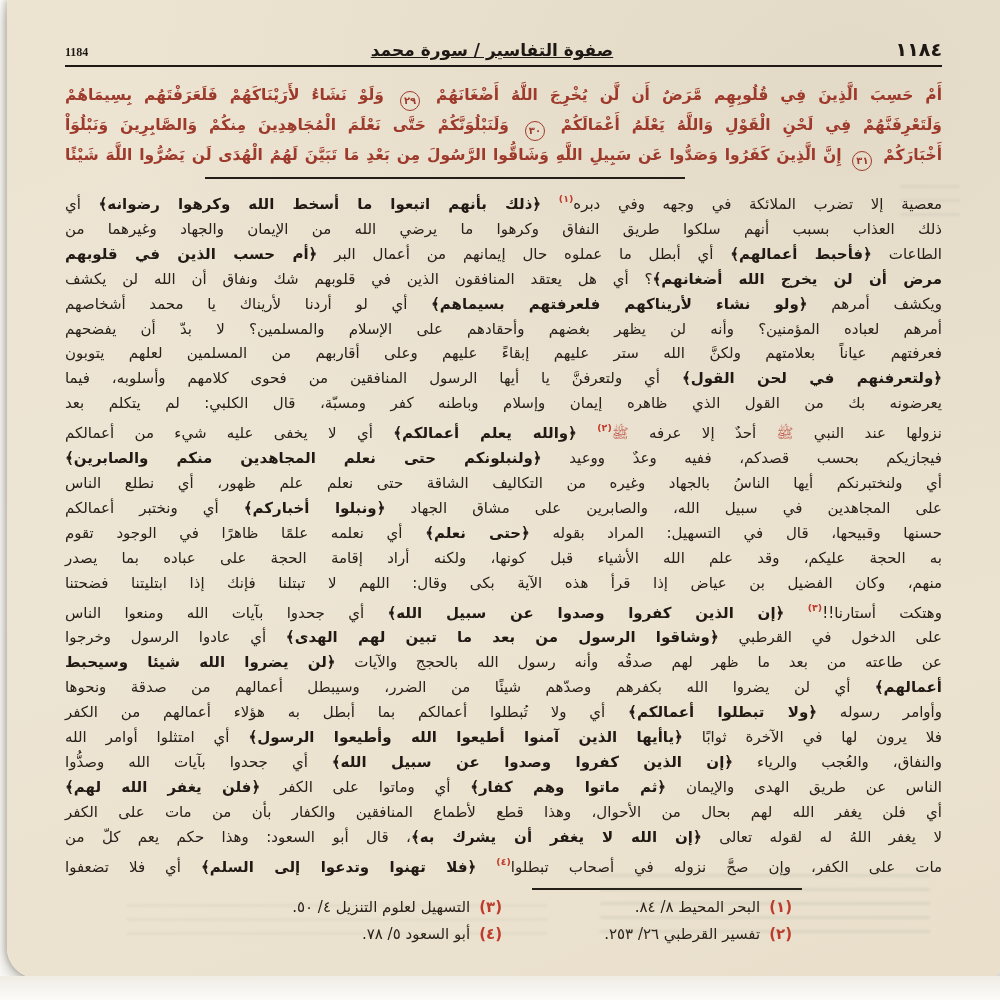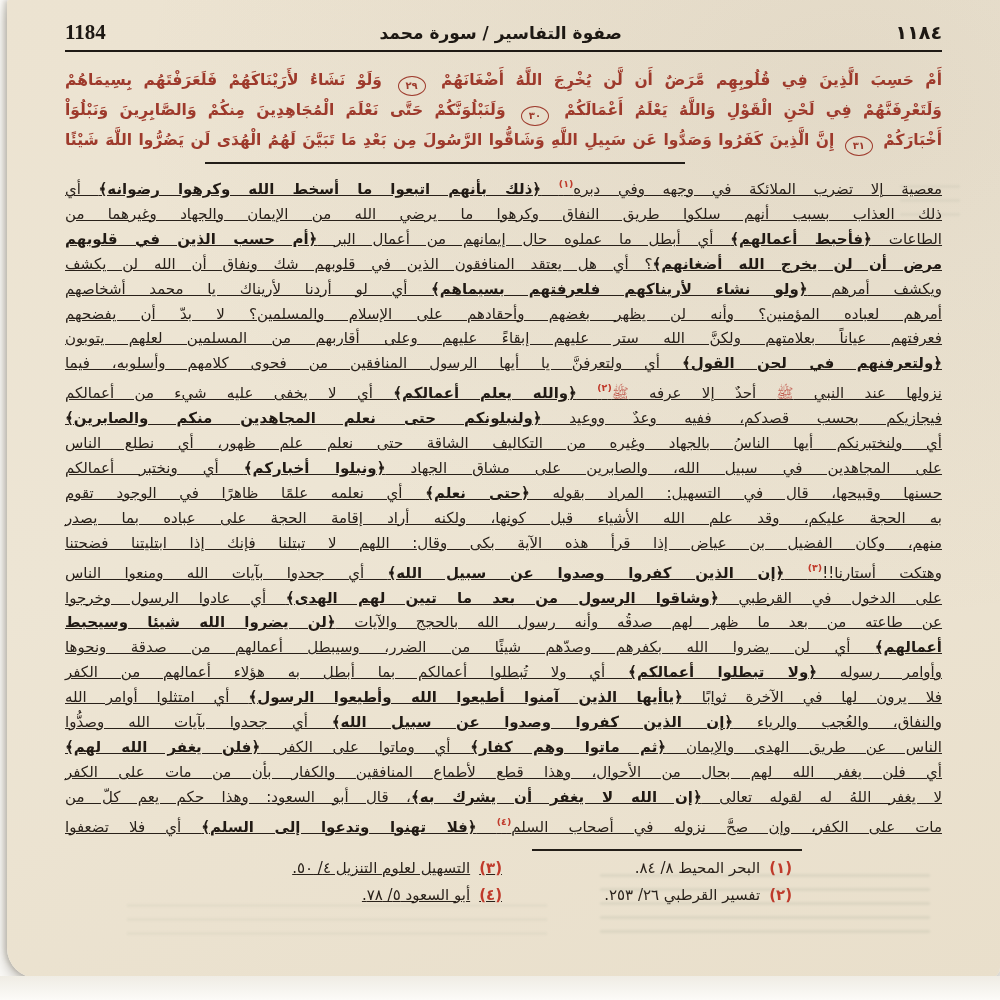--- a/index.html
+++ b/index.html
@@ -14,50 +14,50 @@
     background:
       radial-gradient(120% 90% at 85% 10%, rgba(140,120,90,0.10), rgba(0,0,0,0) 60%),
       linear-gradient(160deg, #ece3d1 0%, #ede5d4 45%, #e9dfcb 100%);
     border-radius:2px 0 10px 30px;
     box-shadow:0 6px 16px rgba(70,60,45,0.35), -3px 0 4px rgba(120,110,90,0.25);
   }
   .page-inner { position:absolute; inset:0; padding:20px 58px 0 58px; direction:rtl; }
 
   
   .header { display:flex; justify-content:space-between; align-items:baseline; color:#1d1813; }
-  .num-ar { font-size:19px; font-weight:bold; letter-spacing:2px; }
-  .title  { font-size:17px; font-weight:bold; }
-  .num-lat{ font-size:21px; font-weight:bold; direction:ltr; font-family:"Liberation Serif", serif; }
+  .num-ar { font-size:19px; font-weight:bold; letter-spacing:2px;margin-top:18px; }
+  .title  { font-size:17px; font-weight:bold;text-decoration:underline; }
+  .num-lat{ font-size:12px; font-weight:bold; direction:ltr; font-family:"Liberation Serif", serif; }
   .header-rule { height:2px; background:#1f1a15; margin-top:5px; }
 
   
   .quran { margin-top:14px; color:#9e3a2c; font-weight:bold; font-size:15.5px; }
   .q-line { line-height:28px; text-align:justify; text-align-last:justify; white-space:normal; }
   .qt { }
   .ayah {
-    display:inline-block; box-sizing:border-box; width:28px; height:20px; line-height:17px;
+    display:inline-block; box-sizing:border-box; width:20px; height:20px; line-height:17px;
     border:1.3px solid #9e3a2c; border-radius:50%; text-align:center; text-align-last:center;
     font-size:10px; font-weight:bold; vertical-align:-4px; margin:0 4px;
   }
   .hizb { font-size:16px; margin:0 2px; }
 
   .mid-divider { height:2px; background:#231e18; width:480px; margin:6px 257px 8px auto; }
 
   
-  .commentary { margin-top:4px; font-size:15px; color:#29211a;text-decoration:underline; }
+  .commentary { margin-top:4px; font-size:15px; color:#29211a; }
   .b-line { line-height:24.9px; text-align:justify; text-align-last:justify; }
   .bq { font-weight:bold; color:#211a14; }
   .fnref { color:#c03a2b; font-size:9.5px; vertical-align:7px; font-weight:bold; }
   .saw { color:#c0564a; font-size:14px; }
 
   
   .fn-divider { height:2px; background:#231e18; width:270px; margin:9px 140px 4px auto; }
   .fn-row { display:flex; padding-right:150px; font-size:15px; line-height:27px; color:#29211a; }
   .fn-item-right { width:290px; flex:0 0 auto; }
-  .fn-item-left { flex:1 1 auto;text-decoration:underline; }
+  .fn-item-left { flex:1 1 auto; }
   .fn-num { color:#c03a2b; font-weight:bold; margin-left:9px; }
 
   
   .edge-bottom { position:absolute; left:0; right:0; bottom:0; height:24px; background:linear-gradient(180deg,#efece4,#fcfbf8); }
   .bleed { position:absolute; opacity:0.10; filter:blur(1.2px); pointer-events:none;
     background:repeating-linear-gradient(180deg, rgba(90,120,100,0.9) 0 3px, rgba(0,0,0,0) 3px 14px); }
   .bleed-a { right:70px; bottom:40px; width:330px; height:64px; }
   .bleed-b { right:40px; top:185px; width:60px; height:40px; opacity:0.07; }
   .bleed-c { left:120px; bottom:34px; width:420px; height:40px; opacity:0.06; }
 </style>
@@ -87,38 +87,39 @@
 
     <div class="commentary">
         <div class="b-line"><span class="bt">معصية إلا تضرب الملائكة في وجهه وفي دبره</span><span class="fnref">(١)</span><span class="bt"> </span><span class="bq">﴿ذلك بأنهم اتبعوا ما أسخط الله وكرهوا رضوانه﴾</span><span class="bt"> أي</span></div>
         <div class="b-line"><span class="bt">ذلك العذاب بسبب أنهم سلكوا طريق النفاق وكرهوا ما يرضي الله من الإيمان والجهاد وغيرهما من</span></div>
         <div class="b-line"><span class="bt">الطاعات </span><span class="bq">﴿فأحبط أعمالهم﴾</span><span class="bt"> أي أبطل ما عملوه حال إيمانهم من أعمال البر </span><span class="bq">﴿أم حسب الذين في قلوبهم</span></div>
         <div class="b-line"><span class="bq">مرض أن لن يخرج الله أضغانهم﴾</span><span class="bt">؟ أي هل يعتقد المنافقون الذين في قلوبهم شك ونفاق أن الله لن يكشف</span></div>
         <div class="b-line"><span class="bt">ويكشف أمرهم </span><span class="bq">﴿ولو نشاء لأريناكهم فلعرفتهم بسيماهم﴾</span><span class="bt"> أي لو أردنا لأريناك يا محمد أشخاصهم</span></div>
         <div class="b-line"><span class="bt">أمرهم لعباده المؤمنين؟ وأنه لن يظهر بغضهم وأحقادهم على الإسلام والمسلمين؟ لا بدّ أن يفضحهم</span></div>
         <div class="b-line"><span class="bt">فعرفتهم عياناً بعلامتهم ولكنَّ الله ستر عليهم إبقاءً عليهم وعلى أقاربهم من المسلمين لعلهم يتوبون</span></div>
         <div class="b-line"><span class="bq">﴿ولتعرفنهم في لحن القول﴾</span><span class="bt"> أي ولتعرفنَّ يا أيها الرسول المنافقين من فحوى كلامهم وأسلوبه، فيما</span></div>
+        <div class="b-line"><span class="bt">يعرضونه بك من القول الذي ظاهره إيمان وإسلام وباطنه كفر ومسبّة، قال الكلبي: لم يتكلم بعد</span></div>
         <div class="b-line"><span class="bt">نزولها عند النبي </span><span class="saw">ﷺ</span><span class="bt"> أحدٌ إلا عرفه </span><span class="saw">ﷺ</span><span class="fnref">(٢)</span><span class="bt"> </span><span class="bq">﴿والله يعلم أعمالكم﴾</span><span class="bt"> أي لا يخفى عليه شيء من أعمالكم</span></div>
         <div class="b-line"><span class="bt">فيجازيكم بحسب قصدكم، ففيه وعدٌ ووعيد </span><span class="bq">﴿ولنبلونكم حتى نعلم المجاهدين منكم والصابرين﴾</span></div>
         <div class="b-line"><span class="bt">أي ولنختبرنكم أيها الناسُ بالجهاد وغيره من التكاليف الشاقة حتى نعلم علم ظهور، أي نطلع الناس</span></div>
         <div class="b-line"><span class="bt">على المجاهدين في سبيل الله، والصابرين على مشاق الجهاد </span><span class="bq">﴿ونبلوا أخباركم﴾</span><span class="bt"> أي ونختبر أعمالكم</span></div>
         <div class="b-line"><span class="bt">حسنها وقبيحها، قال في التسهيل: المراد بقوله </span><span class="bq">﴿حتى نعلم﴾</span><span class="bt"> أي نعلمه علمًا ظاهرًا في الوجود تقوم</span></div>
         <div class="b-line"><span class="bt">به الحجة عليكم، وقد علم الله الأشياء قبل كونها، ولكنه أراد إقامة الحجة على عباده بما يصدر</span></div>
         <div class="b-line"><span class="bt">منهم، وكان الفضيل بن عياض إذا قرأ هذه الآية بكى وقال: اللهم لا تبتلنا فإنك إذا ابتليتنا فضحتنا</span></div>
         <div class="b-line"><span class="bt">وهتكت أستارنا!!</span><span class="fnref">(٣)</span><span class="bt"> </span><span class="bq">﴿إن الذين كفروا وصدوا عن سبيل الله﴾</span><span class="bt"> أي جحدوا بآيات الله ومنعوا الناس</span></div>
         <div class="b-line"><span class="bt">على الدخول في القرطبي </span><span class="bq">﴿وشاقوا الرسول من بعد ما تبين لهم الهدى﴾</span><span class="bt"> أي عادوا الرسول وخرجوا</span></div>
         <div class="b-line"><span class="bt">عن طاعته من بعد ما ظهر لهم صدقُه وأنه رسول الله بالحجج والآيات </span><span class="bq">﴿لن يضروا الله شيئا وسيحبط</span></div>
         <div class="b-line"><span class="bq">أعمالهم﴾</span><span class="bt"> أي لن يضروا الله بكفرهم وصدّهم شيئًا من الضرر، وسيبطل أعمالهم من صدقة ونحوها</span></div>
         <div class="b-line"><span class="bt">وأوامر رسوله </span><span class="bq">﴿ولا تبطلوا أعمالكم﴾</span><span class="bt"> أي ولا تُبطلوا أعمالكم بما أبطل به هؤلاء أعمالهم من الكفر</span></div>
         <div class="b-line"><span class="bt">فلا يرون لها في الآخرة ثوابًا </span><span class="bq">﴿ياأيها الذين آمنوا أطيعوا الله وأطيعوا الرسول﴾</span><span class="bt"> أي امتثلوا أوامر الله</span></div>
         <div class="b-line"><span class="bt">والنفاق، والعُجب والرياء </span><span class="bq">﴿إن الذين كفروا وصدوا عن سبيل الله﴾</span><span class="bt"> أي جحدوا بآيات الله وصدُّوا</span></div>
         <div class="b-line"><span class="bt">الناس عن طريق الهدى والإيمان </span><span class="bq">﴿ثم ماتوا وهم كفار﴾</span><span class="bt"> أي وماتوا على الكفر </span><span class="bq">﴿فلن يغفر الله لهم﴾</span></div>
         <div class="b-line"><span class="bt">أي فلن يغفر الله لهم بحال من الأحوال، وهذا قطع لأطماع المنافقين والكفار بأن من مات على الكفر</span></div>
         <div class="b-line"><span class="bt">لا يغفر اللهُ له لقوله تعالى </span><span class="bq">﴿إن الله لا يغفر أن يشرك به﴾</span><span class="bt">، قال أبو السعود: وهذا حكم يعم كلّ من</span></div>
-        <div class="b-line"><span class="bt">مات على الكفر، وإن صحَّ نزوله في أصحاب السلم</span><span class="fnref">(٤)</span><span class="bt"> </span><span class="bq">﴿فلا تهنوا وتدعوا إلى السلم﴾</span><span class="bt"> أي فلا تضعفوا</span></div>
+        <div class="b-line"><span class="bt">مات على الكفر، وإن صحَّ نزوله في أصحاب تبطلوا</span><span class="fnref">(٤)</span><span class="bt"> </span><span class="bq">﴿فلا تهنوا وتدعوا إلى السلم﴾</span><span class="bt"> أي فلا تضعفوا</span></div>
       </div>
 
     <div class="fn-divider"></div>
     <div>
         <div class="fn-row">
           <div class="fn-item-right"><span class="fn-num">(١)</span><span class="fn-text">البحر المحيط ٨/ ٨٤.</span></div>
           <div class="fn-item-left"><span class="fn-num">(٣)</span><span class="fn-text">التسهيل لعلوم التنزيل ٤/ ٥٠.</span></div>
         </div>
         <div class="fn-row">
           <div class="fn-item-right"><span class="fn-num">(٢)</span><span class="fn-text">تفسير القرطبي ٢٦/ ٢٥٣.</span></div>

